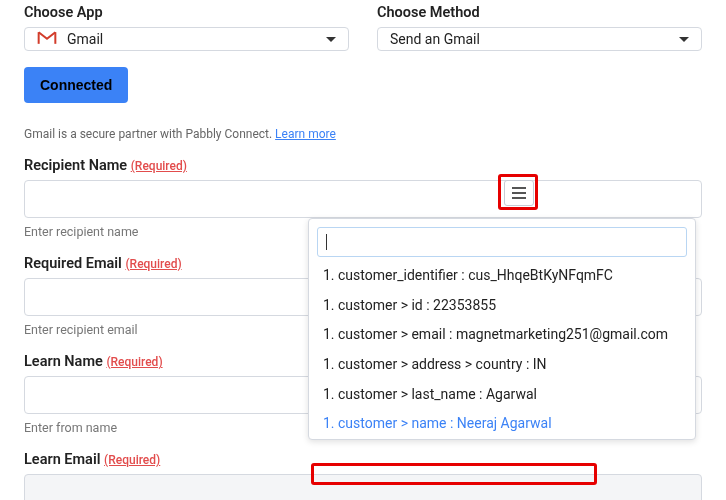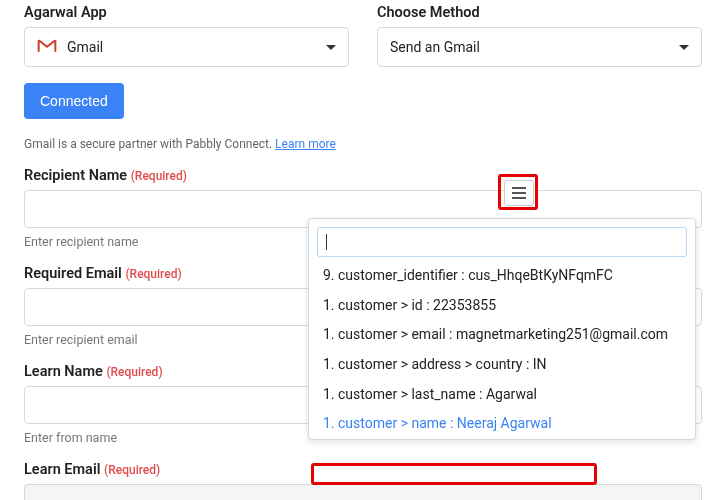--- a/index.html
+++ b/index.html
@@ -1,34 +1,34 @@
 <!DOCTYPE html>
 <html><head>
 <meta charset="utf-8">
 <style>
   * { box-sizing: border-box; margin: 0; padding: 0; }
   html, body { width: 726px; height: 500px; overflow: hidden; font-family: -apple-system, BlinkMacSystemFont, "Segoe UI", Roboto, Arial, sans-serif; background: #fff; color: #222; }
   .wrap { padding: 0 24px; position: relative; }
   .row { display: flex; gap: 28px; }
   .col { flex: 1; }
   .label { font-size: 14.5px; font-weight: 600; color: #222; margin-bottom: 6px; margin-top: 4px; }
-  .req { color: #e24c4c; font-size: 12px; font-weight: 500; }
+  .req { color: #e24c4c; font-size: 12px; font-weight: 500; text-decoration: underline; }
   .select, .input {
-    width: 100%; height: 40px; border: 1px solid #d5d9e0; border-radius: 4px; background: #fff;
+    width: 100%; height: 24px; border: 1px solid #d5d9e0; border-radius: 4px; background: #fff;
     display: flex; align-items: center; padding: 0 12px; font-size: 14px; color: #222;
   }
   .select { justify-content: space-between; cursor: pointer; }
   .caret { width: 0; height: 0; border-left: 5px solid transparent; border-right: 5px solid transparent; border-top: 5px solid #333; }
   .gmail-icon { display: flex; align-items: center; gap: 10px; }
   .gmail-icon svg { width: 20px; height: 16px; }
   .btn-connected {
-    height: 36px; padding: 0 16px; background: #3b82f6; color: #ffffff; border: none; border-radius: 4px;
-    font-size: 14px; font-weight: 400; margin-top: 16px; cursor: pointer;
+    height: 36px; padding: 0 16px; background: #3b82f6; color: #000000; border: none; border-radius: 4px;
+    font-size: 14px; font-weight: 700; margin-top: 16px; cursor: pointer;
   }
-  .helper { font-size: 12px; color: #666; margin-top: 18px; }
+  .helper { font-size: 12px; color: #666; margin-top: 24px; }
   .helper a { color: #3b82f6; text-decoration: underline; }
   .hint { font-size: 12.5px; color: #777; margin-top: 6px; }
   .field { margin-top: 16px; }
   .field .input { height: 38px; }
   .map-btn {
     width: 30px; height: 26px; border: 1px solid #c7ccd5; border-radius: 3px; background: #fff;
     position: absolute; right: 192px; top: 180px; display:flex; flex-direction:column; align-items:center; justify-content:center; gap:3px; cursor:pointer;
   }
   .map-btn .bar { width: 14px; height: 2px; background: #555; }
   .highlight-red { position:absolute; border: 3px solid #e60000; border-radius:3px; pointer-events:none; }
@@ -52,21 +52,21 @@
   .dropdown .item.cut { margin-top: -12px; }
   .from-email-input { background:#f4f5f7; }
 </style>
 </head>
 <body>
 
 <div class="wrap">
 
   <div class="row">
     <div class="col">
-      <div class="label">Agarwal App</div>
+      <div class="label">Choose App</div>
       <div class="select">
         <span class="gmail-icon">
           <span>
             <svg viewBox="0 0 24 18">
                 <path d="M2 2h20v14H2z" fill="#fff" stroke="#d44" stroke-width="0"></path>
                 <path d="M2 2l10 8L22 2" fill="none" stroke="#d23c2a" stroke-width="2.4"></path>
                 <path d="M2 2v14" stroke="#d23c2a" stroke-width="2.4"></path>
                 <path d="M22 2v14" stroke="#d23c2a" stroke-width="2.4"></path>
               </svg>
           </span>
@@ -121,21 +121,21 @@
     <span class="bar"></span>
   </div>
   <div class="highlight-red hl-mapbtn"></div>
 
   
   <div class="dropdown">
     <div class="search">
         <span class="cursor"></span>
       </div>
     <div id="dd-items">
-        <div class="item">9. customer_identifier : cus_HhqeBtKyNFqmFC</div>
+        <div class="item">1. customer_identifier : cus_HhqeBtKyNFqmFC</div>
         <div class="item">1. customer &gt; id : 22353855</div>
         <div class="item">1. customer &gt; email : magnetmarketing251@gmail.com</div>
         <div class="item">1. customer &gt; address &gt; country : IN</div>
         <div class="item">1. customer &gt; last_name : Agarwal</div>
         <div class="item active">1. customer &gt; name : Neeraj Agarwal</div>
       </div>
   </div>
   <div class="highlight-red hl-item"></div>
 
 </div>

